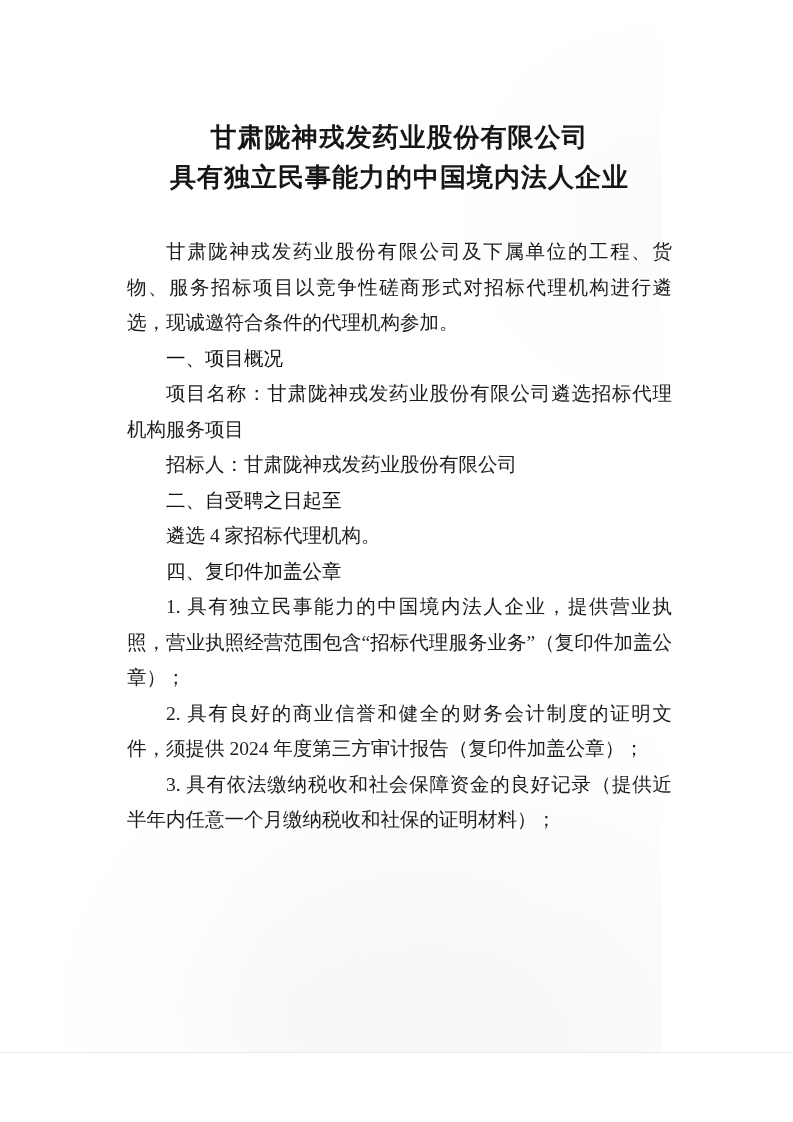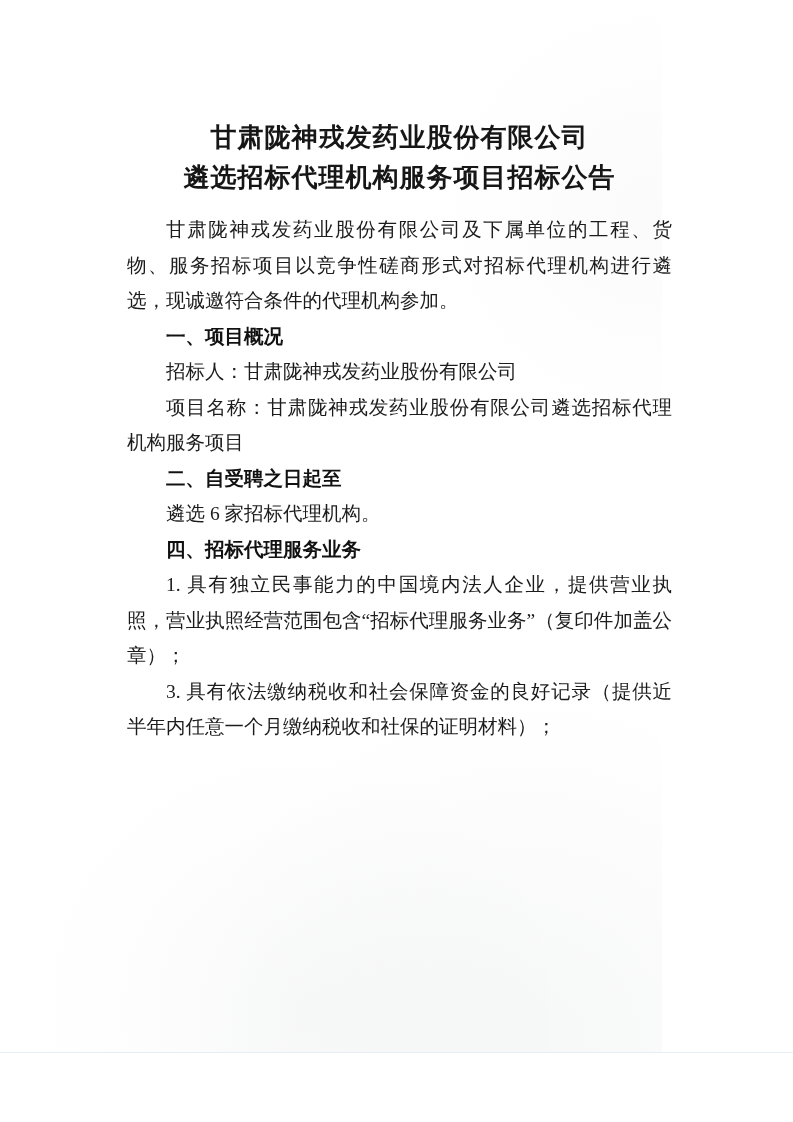--- a/index.html
+++ b/index.html
@@ -35,61 +35,62 @@
   }
   .title { 
     text-align: center;
     font-weight: bold;
     font-size: 26px;
     line-height: 40px;
     letter-spacing: 1px;
     color: #161616;
   }
   .content {
-    margin-top: 14px;
+    margin-top: 36px;
     font-size: 19.5px;
     line-height: 35.5px;
   }
   .content p {
     margin: 0;
     text-indent: 2em;
     text-align: justify;
     color: #1c1c1c;
   }
   .content p.heading {
-    font-weight: bold;
+    font-weight: normal;
     color: #111111;
   }
   
   .footer {
     position: absolute;
     left: 0; top: 1052px;
     width: 793px; height: 70px;
     background: #ffffff;
     border-top: 1px solid #e9eef2;
   }
 </style>
 </head>
 <body>
 
 <div class="page">
   <div class="scan-area">
     <div class="doc">
       <div class="title">甘肃陇神戎发药业股份有限公司</div>
-      <div class="title">遴选招标代理机构服务项目招标公告</div>
+      <div class="title">具有独立民事能力的中国境内法人企业</div>
       <div class="content">
 
       <p class="body">甘肃陇神戎发药业股份有限公司及下属单位的工程、货物、服务招标项目以竞争性磋商形式对招标代理机构进行遴选，现诚邀符合条件的代理机构参加。</p>
           <p class="heading">一、项目概况</p>
+          <p class="body">项目名称：甘肃陇神戎发药业股份有限公司遴选招标代理机构服务项目</p>
           <p class="body">招标人：甘肃陇神戎发药业股份有限公司</p>
-          <p class="body">项目名称：甘肃陇神戎发药业股份有限公司遴选招标代理机构服务项目</p>
           <p class="heading">二、自受聘之日起至</p>
-          <p class="body">遴选 6 家招标代理机构。</p>
-          <p class="heading">四、招标代理服务业务</p>
+          <p class="body">遴选 4 家招标代理机构。</p>
+          <p class="heading">四、复印件加盖公章</p>
           <p class="body">1. 具有独立民事能力的中国境内法人企业，提供营业执照，营业执照经营范围包含“招标代理服务业务”（复印件加盖公章）；</p>
+          <p class="body">2. 具有良好的商业信誉和健全的财务会计制度的证明文件，须提供 2024 年度第三方审计报告（复印件加盖公章）；</p>
           <p class="body">3. 具有依法缴纳税收和社会保障资金的良好记录（提供近半年内任意一个月缴纳税收和社保的证明材料）；</p>
         </div>
     </div>
   </div>
 
   <div class="footer">
     
     
     
     

